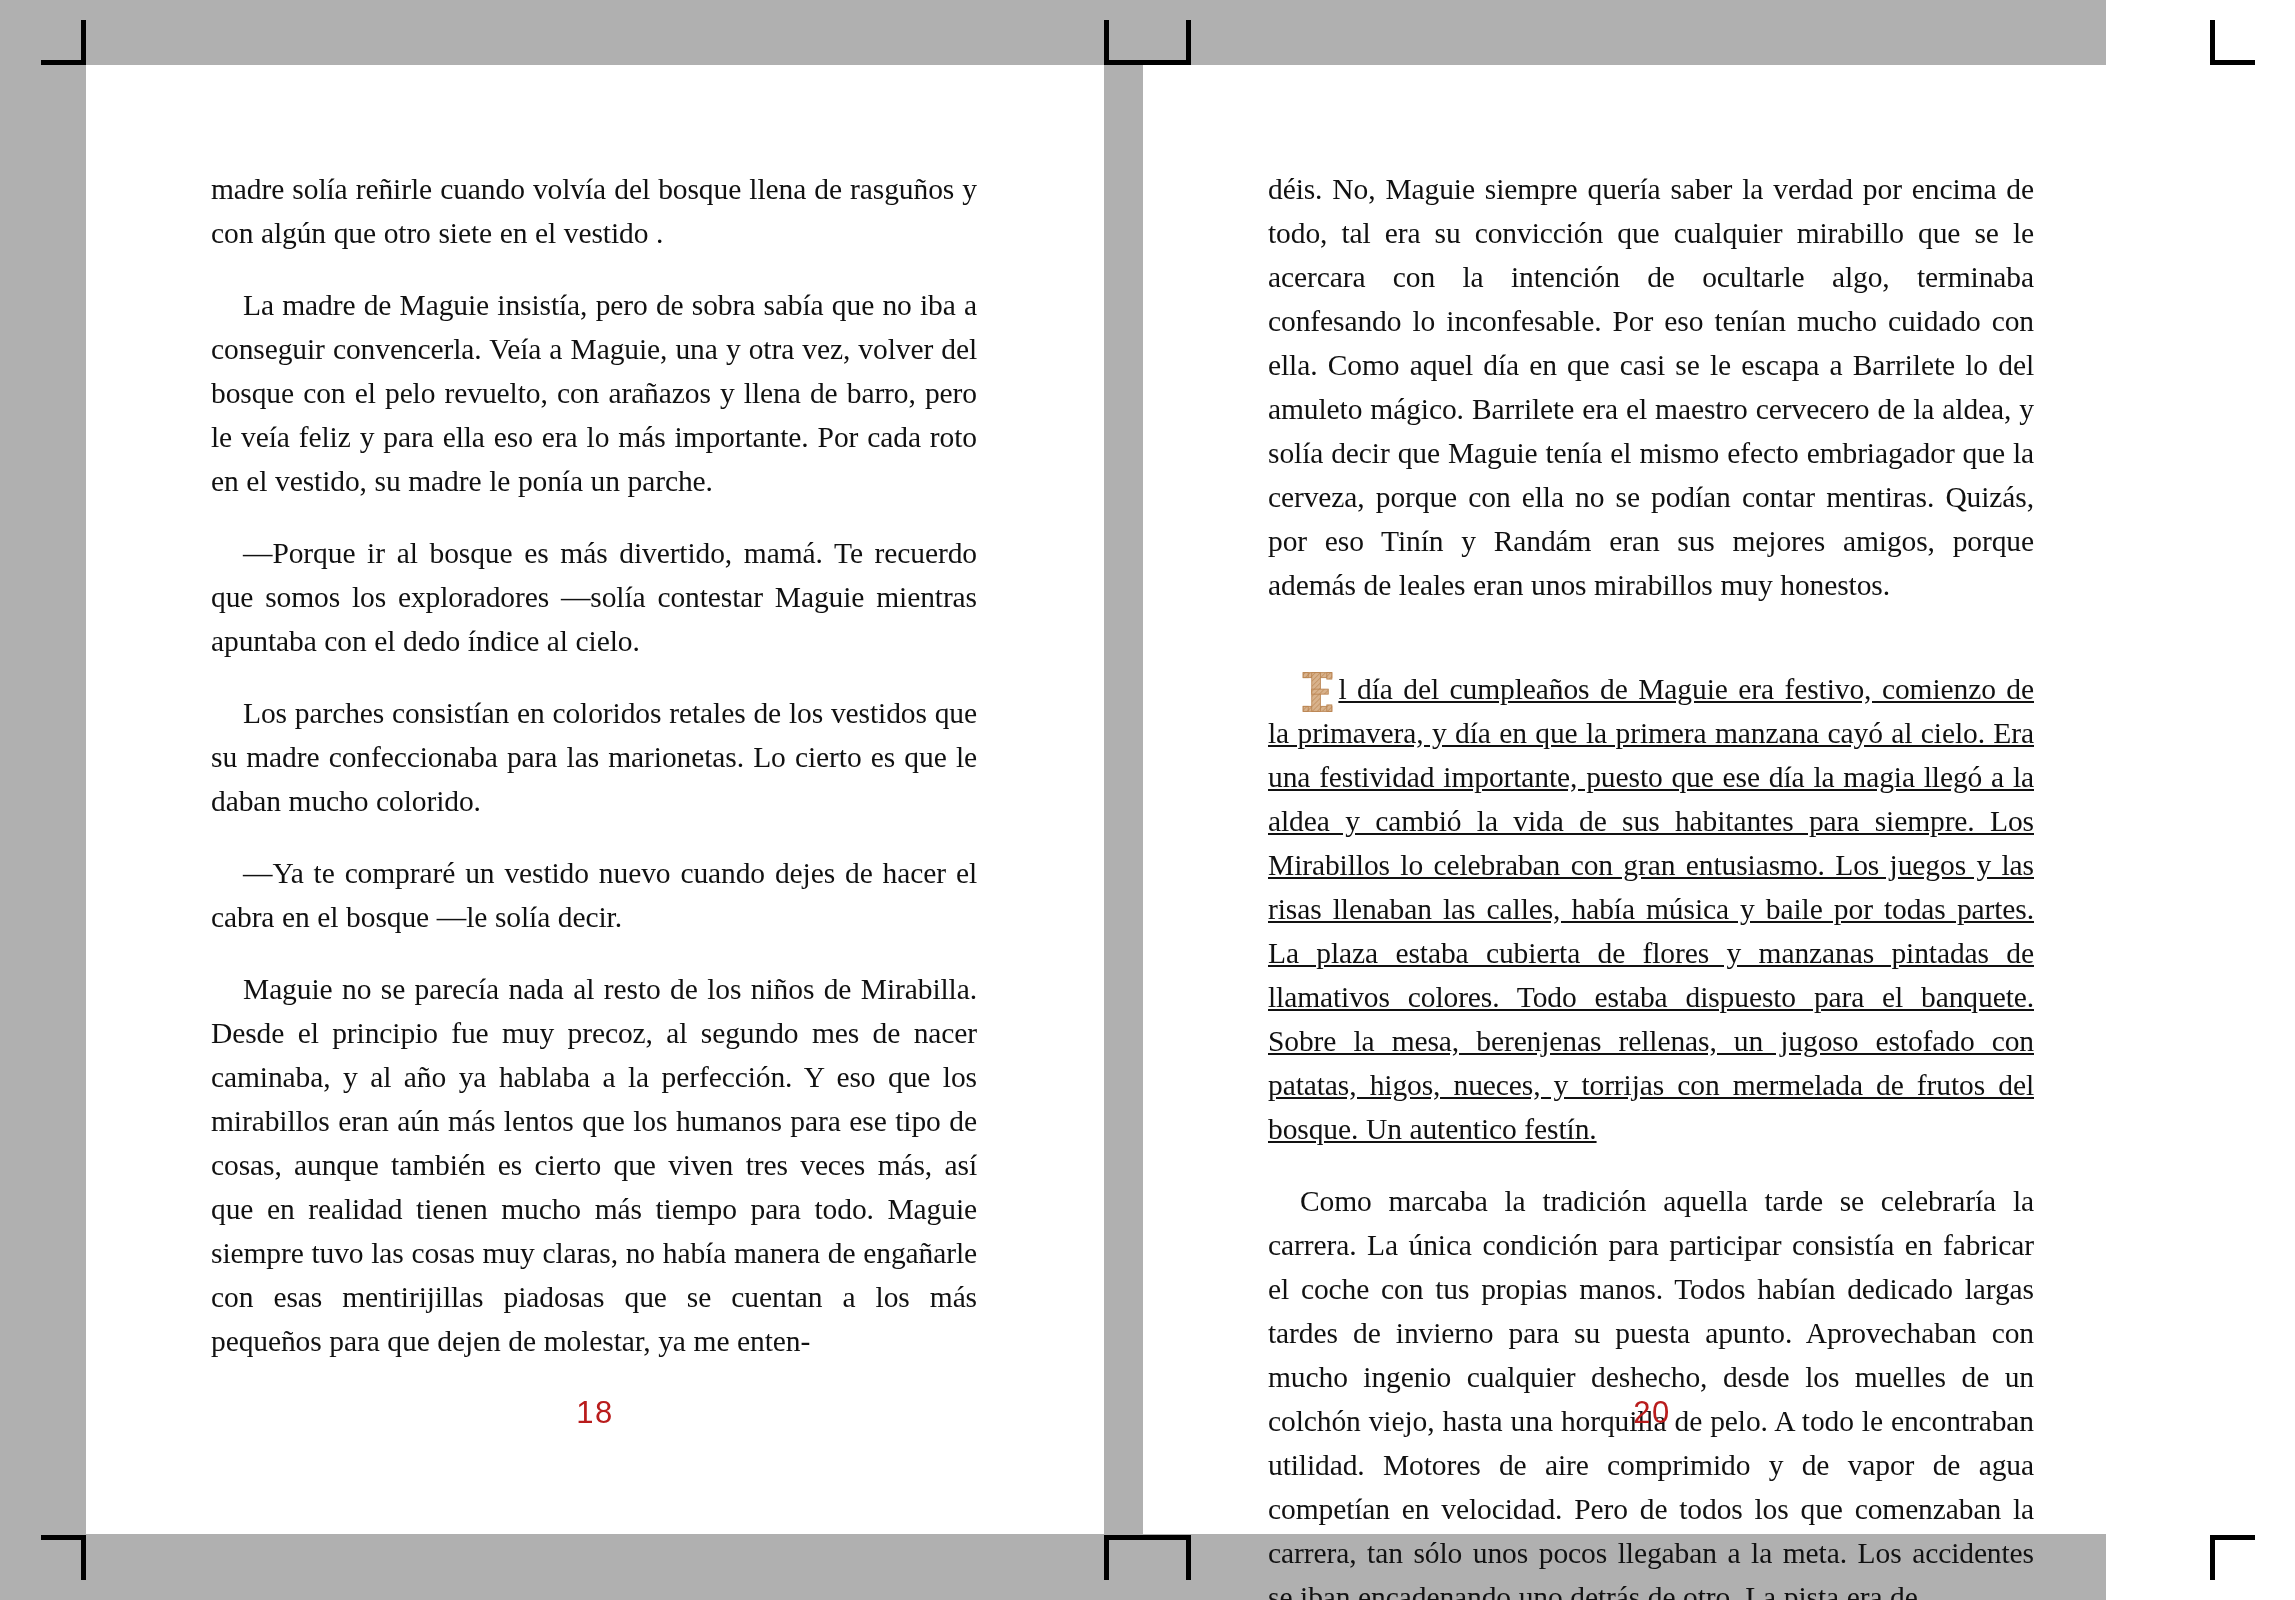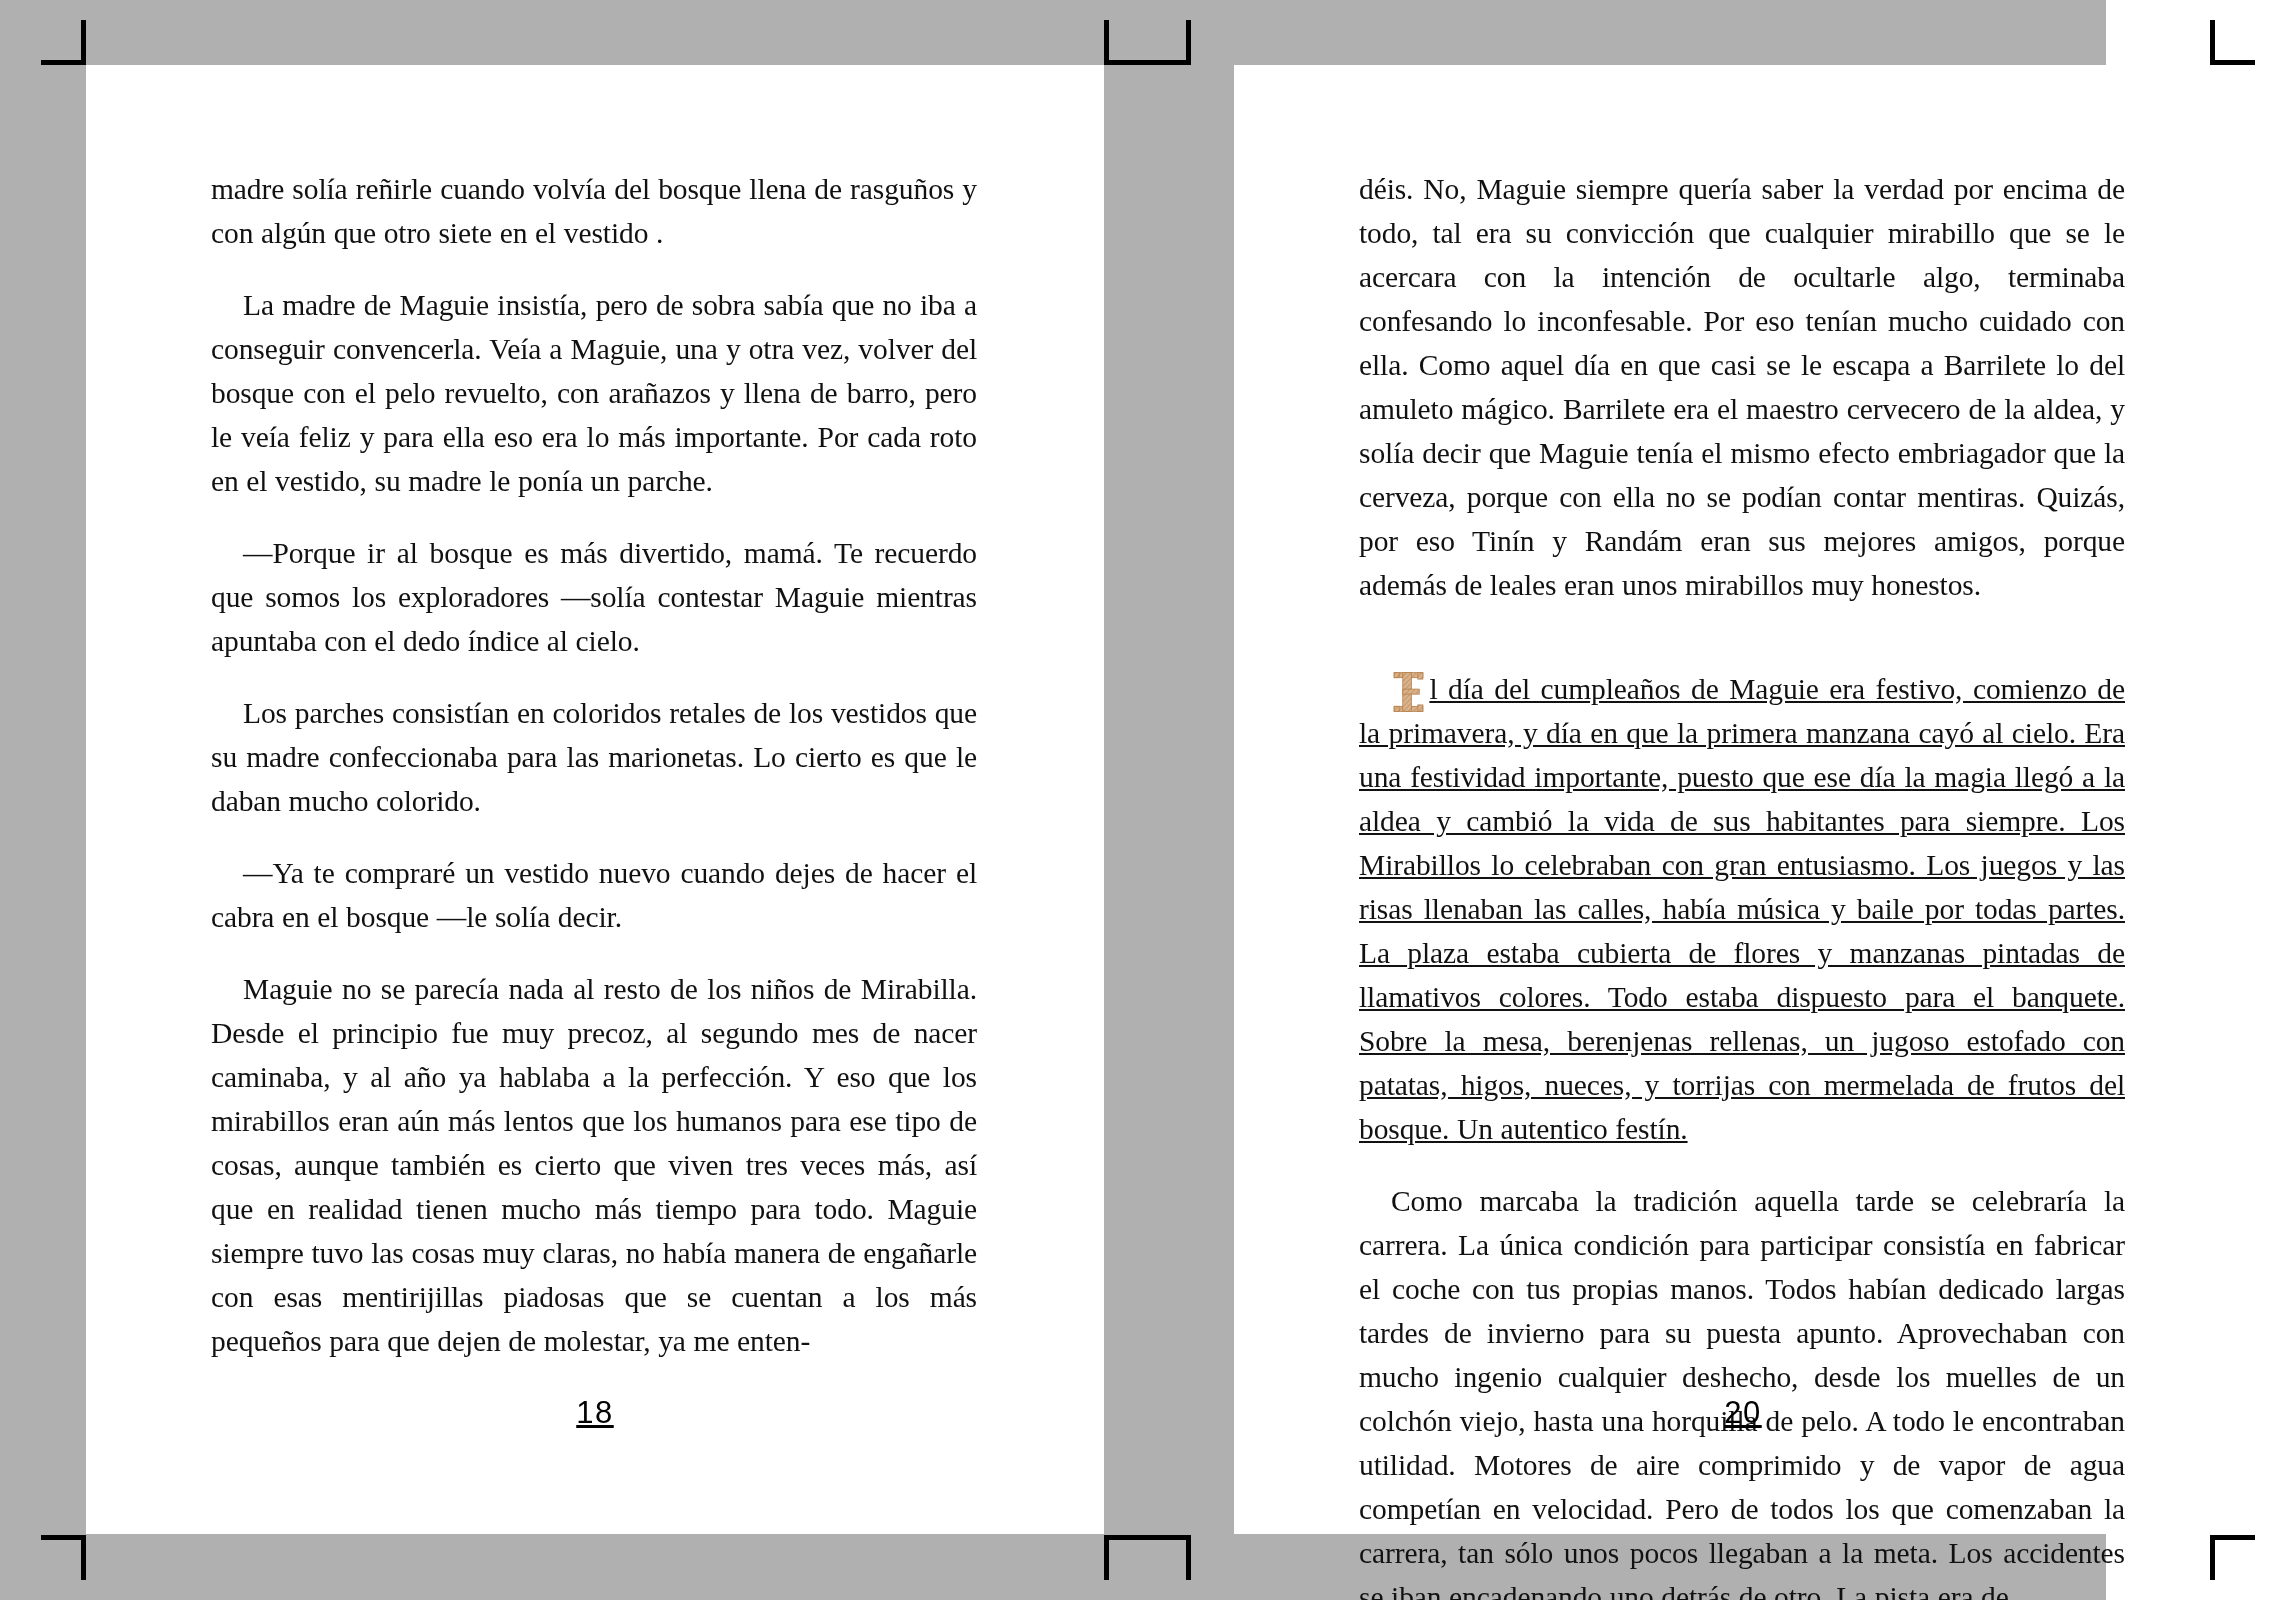--- a/index.html
+++ b/index.html
@@ -25,21 +25,21 @@
 
   
   .page {
     position: absolute;
     top: 65px;
     width: 1018px;
     height: 1469px;
     background: #ffffff;
   }
   .page.left  { left: 86px; }
-  .page.right { left: 1234px; }
+  .page.right { left: 1143px; }
 
   
   .text-block {
     position: absolute;
     left: 125px;
     top: 102px;
     width: 766px;
     height: 1164px;
   }
 
@@ -80,23 +80,22 @@
   
   .folio {
     position: absolute;
     left: 0;
     right: 0;
     top: 1330px;
     text-align: center;
     font-family: "Liberation Sans", "DejaVu Sans", sans-serif;
     font-size: 31px;
     letter-spacing: 1.5px;
-    color: #000000;
+    color: #b91c1c;
     font-weight: 400;
-    text-decoration: underline;
   }
 
   
   .crop {
     position: absolute;
     width: 0;
     height: 0;
   }
   .crop i {
     position: absolute;

